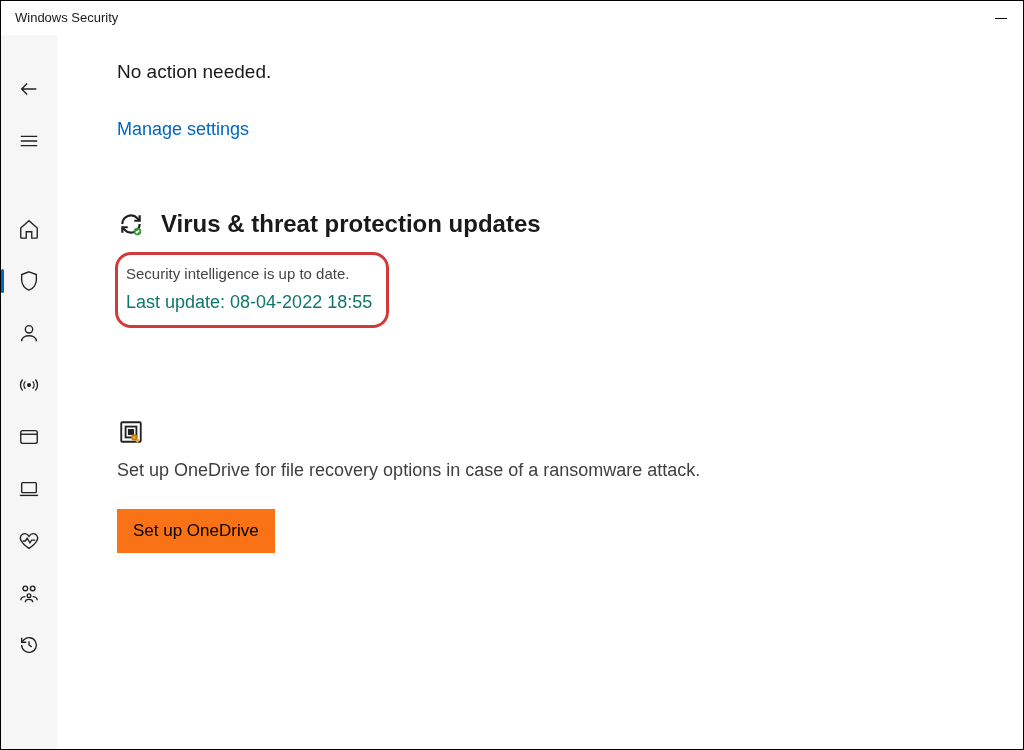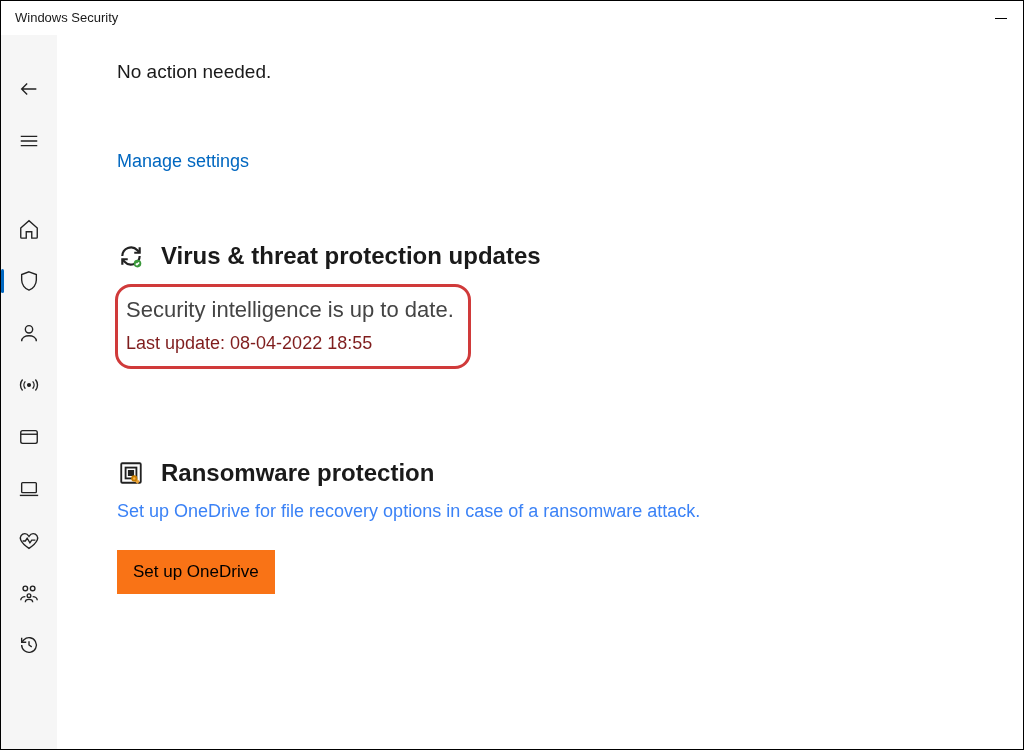--- a/index.html
+++ b/index.html
@@ -43,37 +43,37 @@
   .sidebar .spacer { height:36px; }
   .sidebar .nav-item svg { width:22px; height:22px; stroke:#222; fill:none; stroke-width:1.5; }
   .sidebar .nav-item.selected::before {
     content:""; position:absolute; left:0; top:14px; bottom:14px; width:3px;
     background:#0067c0; border-radius:2px;
   }
   .main {
     flex:1; padding:26px 48px 0 60px;
   }
   .status-text { font-size:19px; margin-top:0px; margin-bottom:36px; }
-  .link { color:#0067c0; font-size:18px; cursor:pointer; display:inline-block;margin-top:32px; }
+  .link { color:#0067c0; font-size:18px; cursor:pointer; display:inline-block; }
   .section { margin-top:70px; }
   .section-header { display:flex; align-items:center; gap:16px; margin-bottom:14px;text-align:center; }
   .section-header .section-icon { width:28px; height:28px; display:flex; align-items:center; justify-content:center; }
   .section-header .section-icon svg { width:26px; height:26px; }
   .section-title { font-size:24px; font-weight:600; }
   .highlight-box {
     border:3px solid #d03a3a;
     border-radius:16px;
     padding:10px 14px 12px 8px;
     display:inline-block;
     margin-left:-2px;
     margin-bottom:20px;
   }
-  .highlight-box .line1 { font-size:22px; color:#444; margin-bottom:10px; }
-  .highlight-box .line2 { font-size:18px; color:#7f1d1d; }
-  .desc-text { font-size:18px; color:#3b82f6; margin-top:4px; margin-bottom:28px; }
+  .highlight-box .line1 { font-size:15px; color:#444; margin-bottom:10px; }
+  .highlight-box .line2 { font-size:18px; color:#0f766e; }
+  .desc-text { font-size:18px; color:#404040; margin-top:4px; margin-bottom:28px; }
   .grey-button {
     background:#f97316;
     border:none;
     padding:12px 16px;
     font-size:17px;
     cursor:pointer;
     font-family:inherit;
     margin-bottom:40px;
   }
   .link-stack .link { margin-bottom:18px; }
@@ -186,19 +186,18 @@
       <div class="section-header">
         <span class="section-icon">
           <svg viewBox="0 0 24 24" fill="none" stroke="#222" stroke-width="1.7">
               <rect x="3" y="3" width="18" height="18" rx="1"></rect>
               <rect x="7" y="7" width="10" height="10"></rect>
               <path d="M10 10h4v4h-4z" fill="#222"></path>
               <path d="M16 18l3 3" stroke="#e8a23a" stroke-width="3"></path>
               <circle cx="15" cy="17" r="2" fill="#ffb347" stroke="#c77d00"></circle>
             </svg>
         </span>
-        <span class="section-title">Ransomware protection</span>
       </div>
       <div class="desc-text">Set up OneDrive for file recovery options in case of a ransomware attack.</div>
       <button class="grey-button">Set up OneDrive</button>
     </div>
   </div>
 </div>
 
 </body></html>

